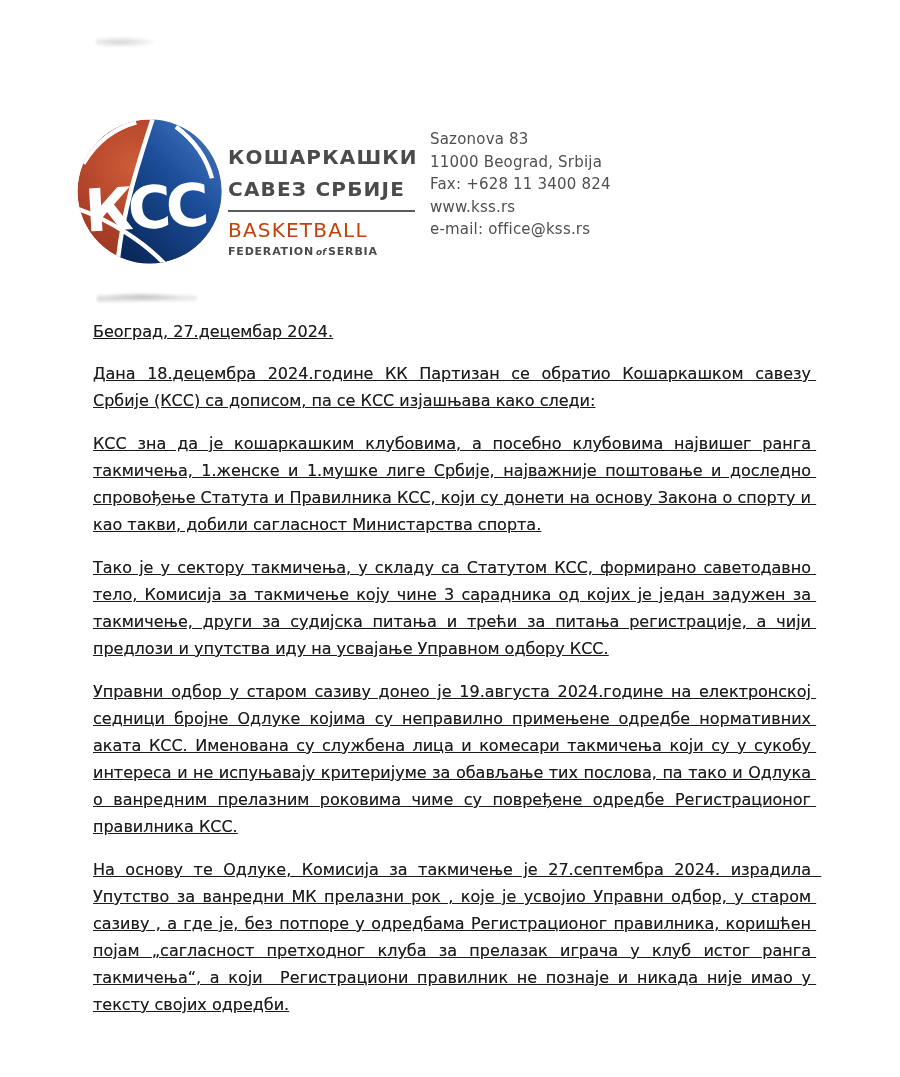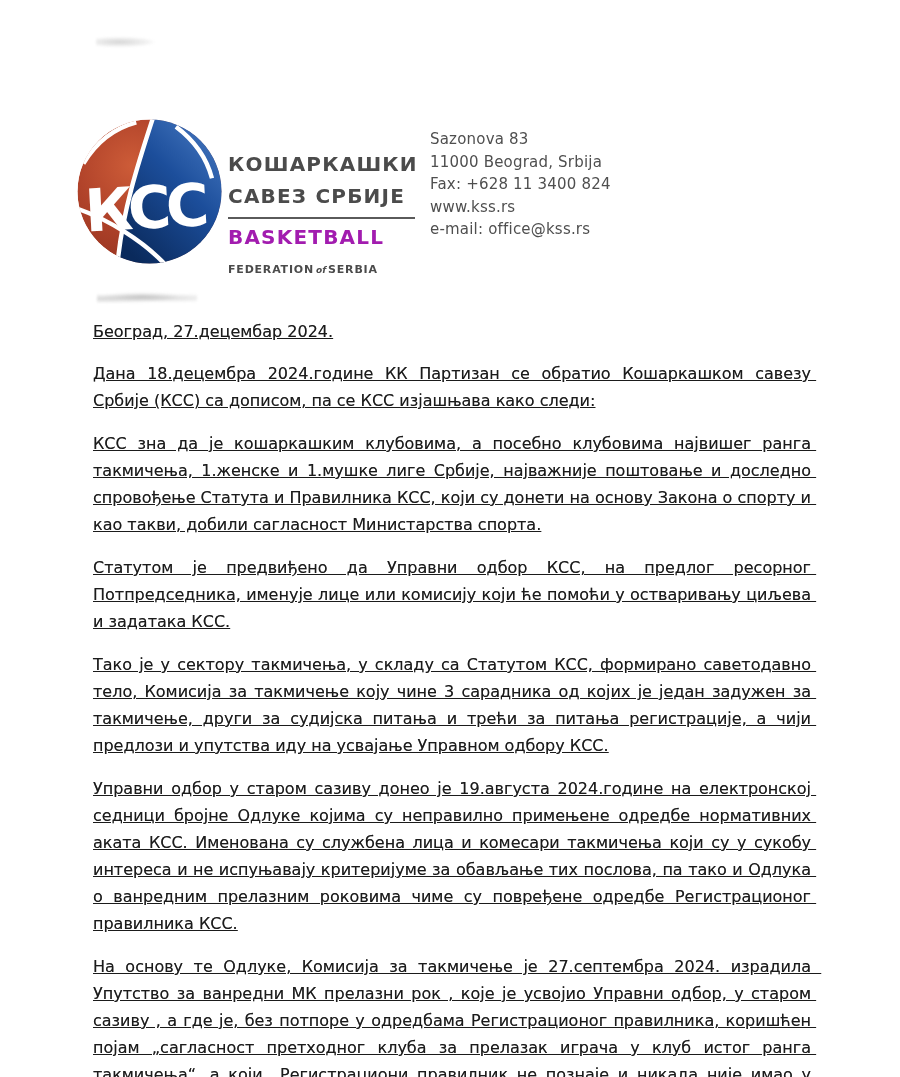--- a/index.html
+++ b/index.html
@@ -20,51 +20,51 @@
     left: 76px;
     top: 117px;
     width: 147px;
     height: 149px;
   }
   .logo svg { width: 100%; height: 100%; display: block; }
 
   .org-block {
     position: absolute;
     left: 228px;
-    top: 148px;
+    top: 141px;
     width: 200px;
   }
   .org-name {
     font-size: 20px;
     font-weight: 700;
     letter-spacing: 1.2px;
     color: #4b4b4b;
     line-height: 32px;
     white-space: nowrap;
   }
   .org-divider {
     width: 187px;
     height: 2px;
     background: #5a5a5a;
     margin: 5px 0 6px 0;
   }
   .org-en {
     font-size: 20px;
-    font-weight: 700;
+    font-weight: 400;
     letter-spacing: 1.2px;
-    color: #a21caf;
+    color: #c2410c;
     line-height: 24px;
     white-space: nowrap;
   }
   .org-en-sub {
     font-size: 11px;
     font-weight: 700;
     letter-spacing: 0.8px;
     color: #4b4b4b;
-    margin-top: 14px;
+    margin-top: 3px;
     white-space: nowrap;
   }
   .org-en-sub .of {
     font-size: 9px;
     font-style: italic;
     text-transform: lowercase;
     letter-spacing: 0;
     margin: 0 2px;
   }
 
@@ -175,20 +175,19 @@
     <div>11000 Beograd, Srbija</div>
     <div>Fax: +628 11 3400 824</div>
     <div>www.kss.rs</div>
     <div>e-mail: office@kss.rs</div>
   </div>
 
   <div class="letter-body">
     <p class="dateline">Београд, 27.децембар 2024.</p>
     <p class="para">Дана 18.децембра 2024.године КК Партизан се обратио Кошаркашком савезу Србије (КСС) са дописом, па се КСС изјашњава како следи:</p>
     <p class="para">КСС зна да је кошаркашким клубовима, а посебно клубовима највишег ранга такмичења, 1.женске и 1.мушке лиге Србије, најважније поштовање и доследно спровођење Статута и Правилника КСС, који су донети на основу Закона о спорту и као такви, добили сагласност Министарства спорта.</p>
-    <p class="para">Статутом је предвиђено да Управни одбор КСС, на предлог ресорног Потпредседника, именује лице или комисију који ће помоћи у остваривању циљева и задатака КСС.</p>
     <p class="para">Тако је у сектору такмичења, у складу са Статутом КСС, формирано саветодавно тело, Комисија за такмичење коју чине 3 сарадника од којих је један задужен за такмичење, други за судијска питања и трећи за питања регистрације, а чији предлози и упутства иду на усвајање Управном одбору КСС.</p>
     <p class="para">Управни одбор у старом сазиву донео је 19.августа 2024.године на електронској седници бројне Одлуке којима су неправилно примењене одредбе нормативних аката КСС. Именована су службена лица и комесари такмичења који су у сукобу интереса и не испуњавају критеријуме за обављање тих послова, па тако и Одлука о ванредним прелазним роковима чиме су повређене одредбе Регистрационог правилника КСС.</p>
     <p class="para">На основу те Одлуке, Комисија за такмичење је 27.септембра 2024. израдила  Упутство за ванредни МК прелазни рок , које је усвојио Управни одбор, у старом сазиву , а где је, без потпоре у одредбама Регистрационог правилника, коришћен појам „сагласност претходног клуба за прелазак играча у клуб истог ранга такмичења“, а који  Регистрациони правилник не познаје и никада није имао у тексту својих одредби.</p>
 
   </div>
 
 </div>
 
 </body></html>

